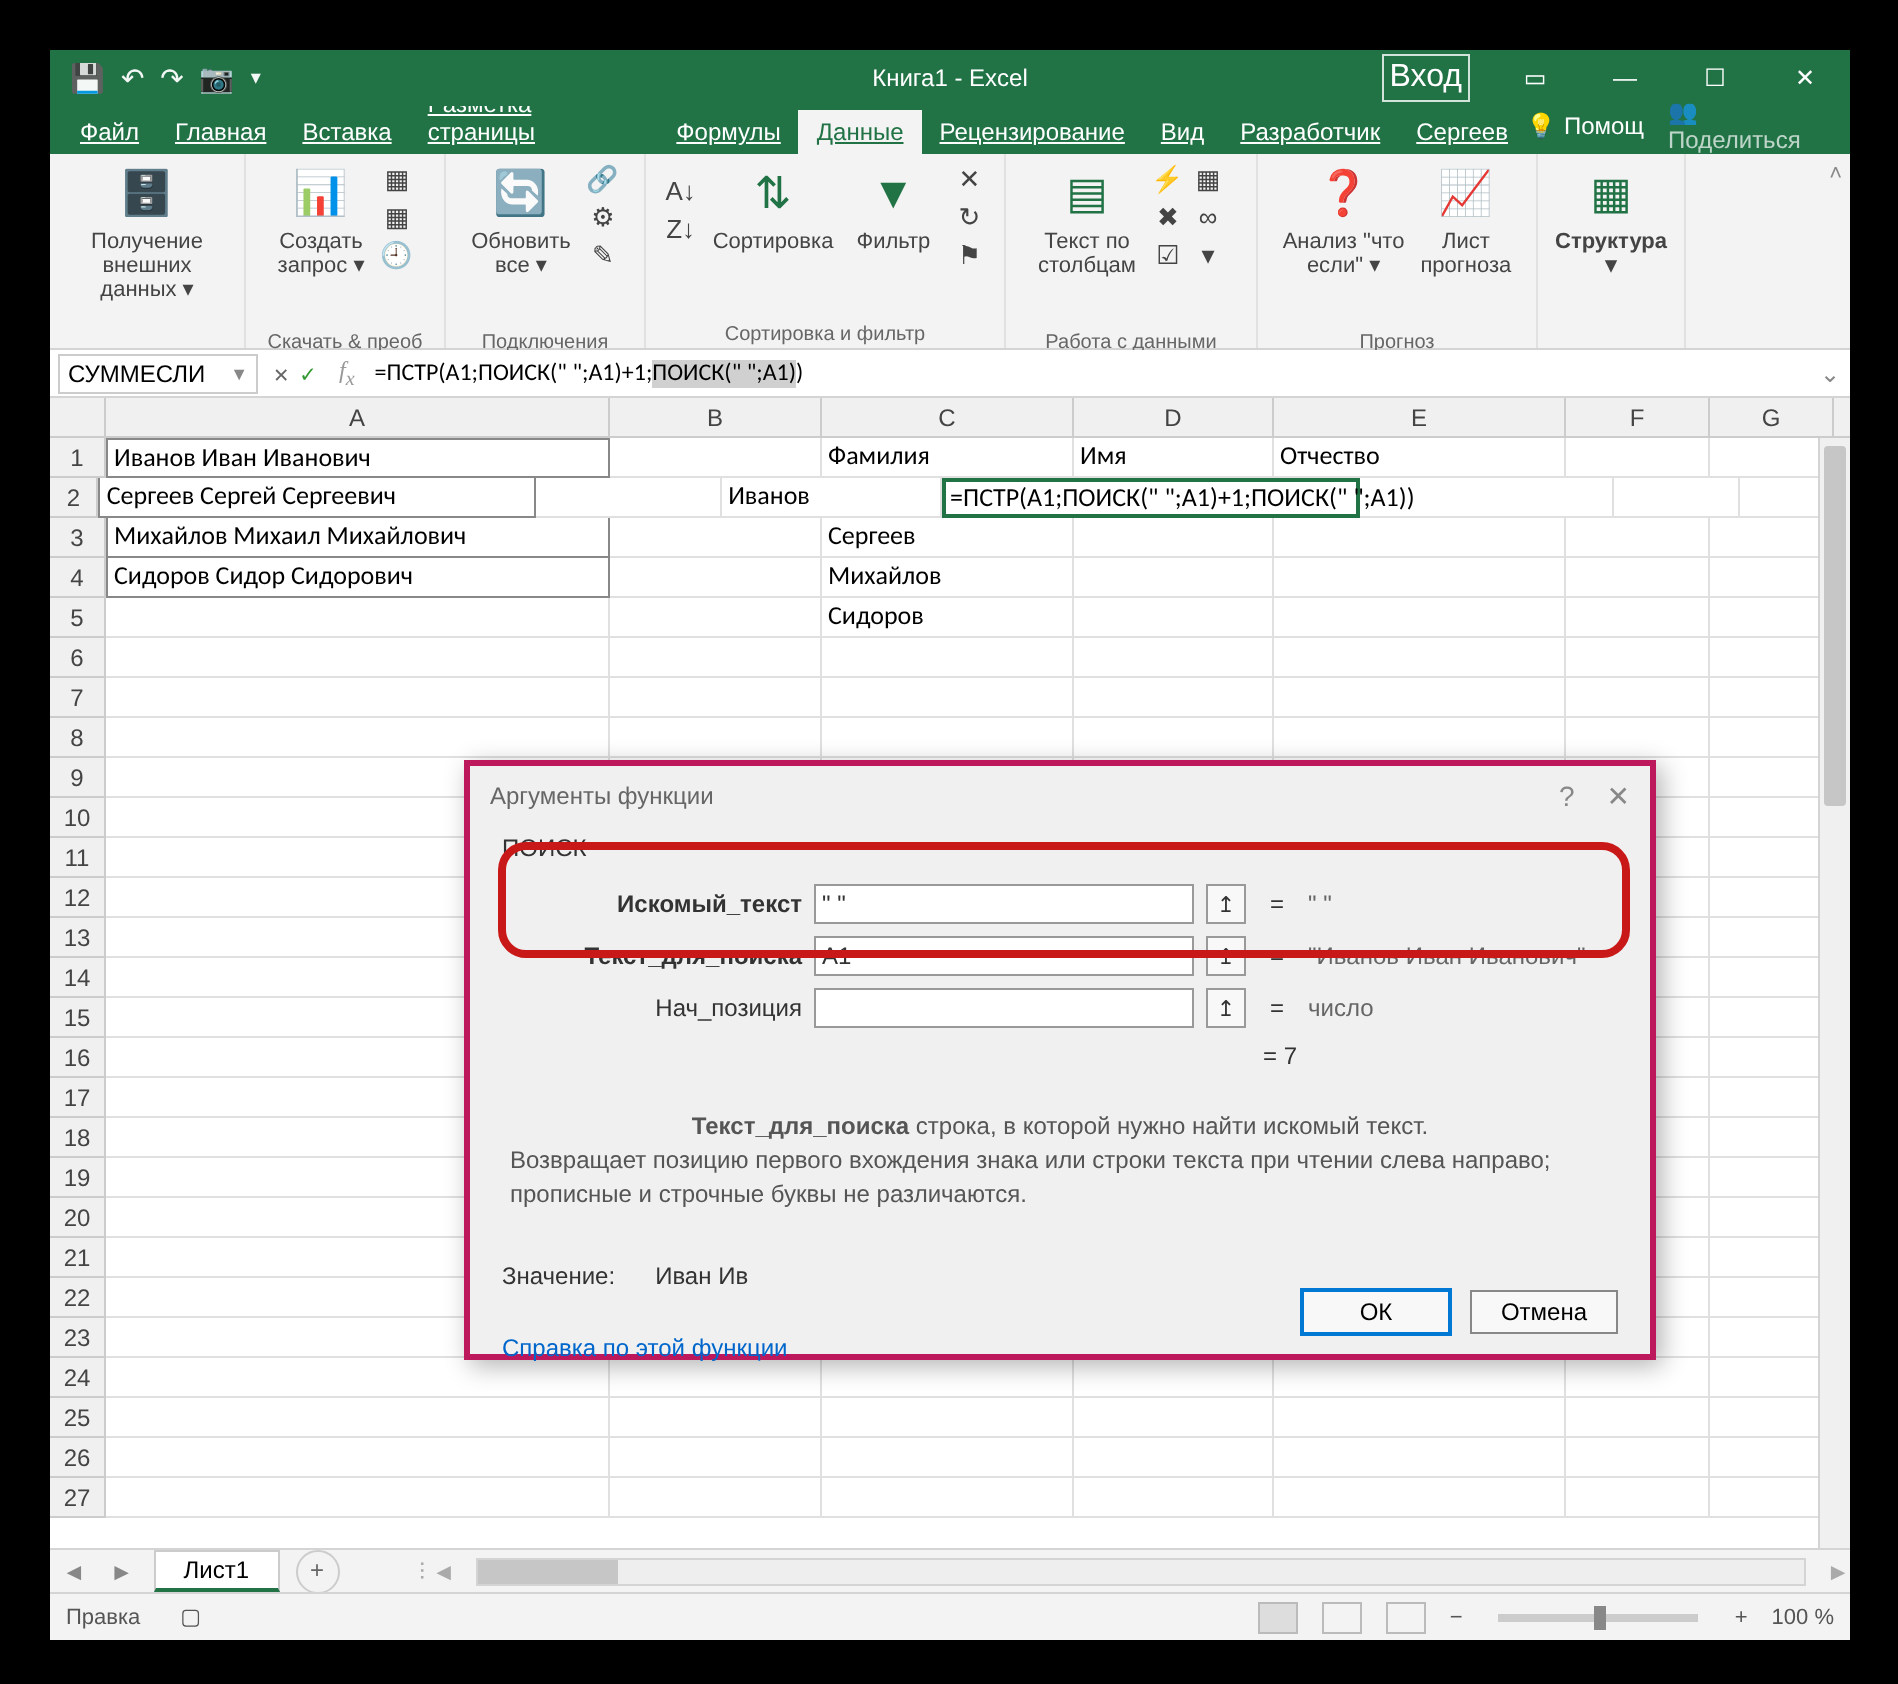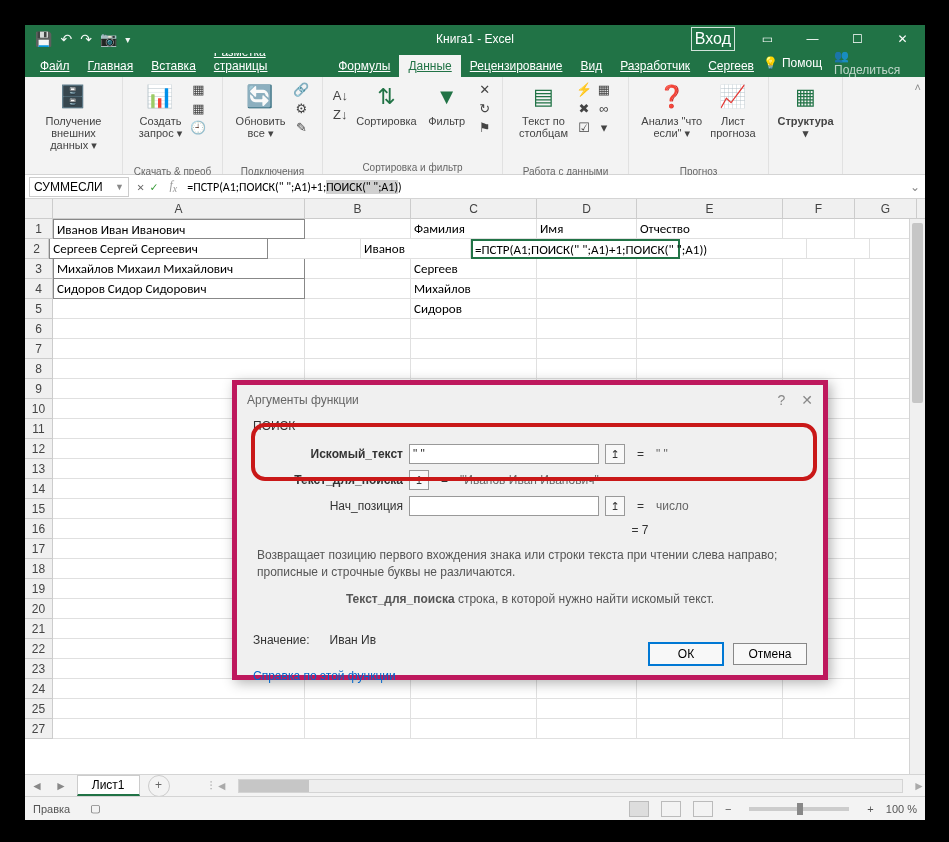--- a/index.html
+++ b/index.html
@@ -69,21 +69,21 @@
   .sheet-tabs .hsb .th{position:absolute;left:0;top:0;bottom:0;width:70px;background:#c6c6c6;}
 
   
   .status-bar{height:24px;background:#f3f3f3;border-top:1px solid #d4d4d4;display:flex;align-items:center;padding:0 8px;font-size:11px;color:#555;}
   .status-bar .right{margin-left:auto;display:flex;align-items:center;gap:12px;}
   .viewbtn{width:20px;height:16px;border:1px solid #bbb;display:inline-block;}
   .zoom-slider{width:100px;height:4px;background:#ccc;position:relative;margin:0 6px;}
   .zoom-slider .knob{position:absolute;left:48px;top:-4px;width:6px;height:12px;background:#888;}
 
   
-  .dialog{position:absolute;left:207px;top:355px;width:596px;height:300px;background:#f0f0f0;border:5px solid #be185d;box-shadow:3px 3px 12px rgba(0,0,0,.3);font-size:12px;color:#333;}
+  .dialog{position:absolute;left:207px;top:355px;width:596px;height:300px;background:#f0f0f0;border:3px solid #be185d;box-shadow:3px 3px 12px rgba(0,0,0,.3);font-size:12px;color:#333;}
   .dialog .dtitle{height:30px;display:flex;align-items:center;padding:0 10px;color:#666;}
   .dialog .dtitle .dright{margin-left:auto;display:flex;gap:16px;color:#888;font-size:14px;}
   .dialog .body{padding:4px 16px 10px;}
   .dialog .fname{font-size:12px;margin-bottom:8px;}
   .dialog .argrow{display:flex;align-items:center;height:26px;gap:6px;}
   .dialog .argrow .lbl{width:150px;text-align:right;font-weight:bold;}
   .dialog .argrow .inp{width:190px;height:20px;border:1px solid #999;background:#fff;padding:0 3px;display:flex;align-items:center;}
   .dialog .argrow .refbtn{width:20px;height:20px;border:1px solid #999;background:#f8f8f8;display:flex;align-items:center;justify-content:center;font-size:11px;}
   .dialog .argrow .eq{padding:0 6px;}
   .dialog .argrow .res{color:#666;}
@@ -543,20 +543,30 @@
           <div class="rh">25</div>
           <div class="cell wA"></div>
           <div class="cell wB"></div>
           <div class="cell wC"></div>
           <div class="cell wD"></div>
           <div class="cell wE"></div>
           <div class="cell wF"></div>
           <div class="cell wG"></div>
         </div>
         <div class="row">
+          <div class="rh">26</div>
+          <div class="cell wA"></div>
+          <div class="cell wB"></div>
+          <div class="cell wC"></div>
+          <div class="cell wD"></div>
+          <div class="cell wE"></div>
+          <div class="cell wF"></div>
+          <div class="cell wG"></div>
+        </div>
+        <div class="row">
           <div class="rh">27</div>
           <div class="cell wA"></div>
           <div class="cell wB"></div>
           <div class="cell wC"></div>
           <div class="cell wD"></div>
           <div class="cell wE"></div>
           <div class="cell wF"></div>
           <div class="cell wG"></div>
         </div>
       </div>
@@ -609,37 +619,38 @@
 
       <div class="argrow">
         <div class="lbl">Искомый_текст</div>
         <div class="inp">" "</div>
         <div class="refbtn">↥</div>
         <div class="eq">=</div>
         <div class="res">" "</div>
       </div>
       <div class="argrow">
         <div class="lbl">Текст_для_поиска</div>
+        <div class="inp">A1</div>
         <div class="refbtn">↥</div>
         <div class="eq">=</div>
         <div class="res">"Иванов Иван Иванович"</div>
       </div>
       <div class="argrow">
         <div class="lbl" style="font-weight:normal;">Нач_позиция</div>
         <div class="inp"></div>
         <div class="refbtn">↥</div>
         <div class="eq">=</div>
         <div class="res">число</div>
       </div>
       <div style="text-align:center;padding:4px 0 0 220px;">=  7</div>
       <div class="desc">
-        <div>Возвращает позицию первого вхождения знака или строки текста при чтении слева направо; прописные и строчные буквы не  различаются.</div>
         <div style="text-align:center;padding-top:10px;">
           <span class="bold">Текст_для_поиска</span><span>  строка, в которой нужно найти искомый текст.</span>
         </div>
+        <div>Возвращает позицию первого вхождения знака или строки текста при чтении слева направо; прописные и строчные буквы не  различаются.</div>
       </div>
     </div>
     <div class="bottom">
       <span>Значение:</span>
       <span class="val">Иван Ив</span>
     </div>
     <div class="link">Справка по этой функции</div>
     <div class="btns">
       <button class="primary">ОК</button>
       <button>Отмена</button>

